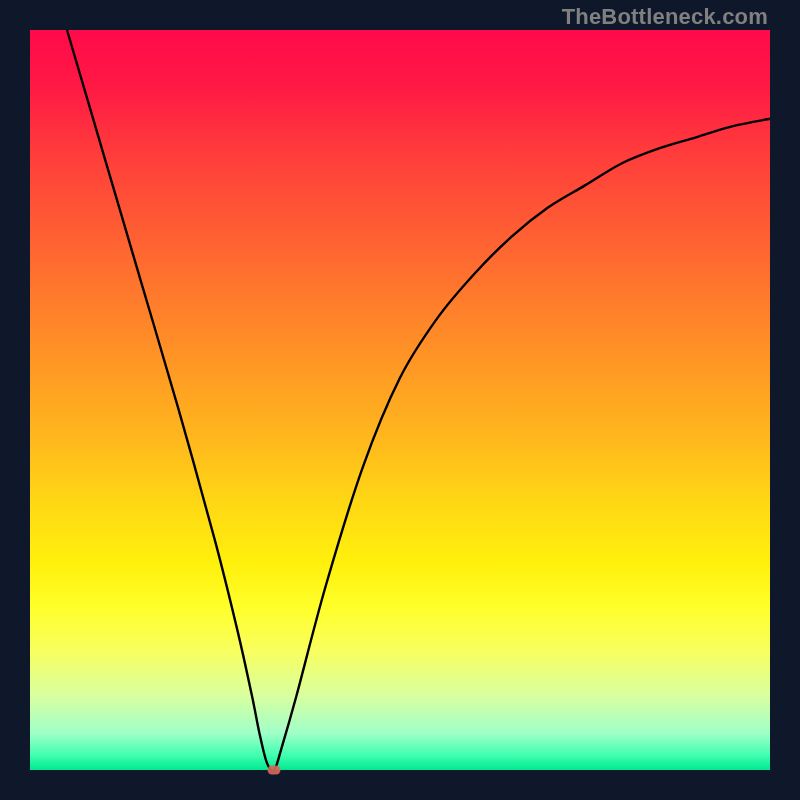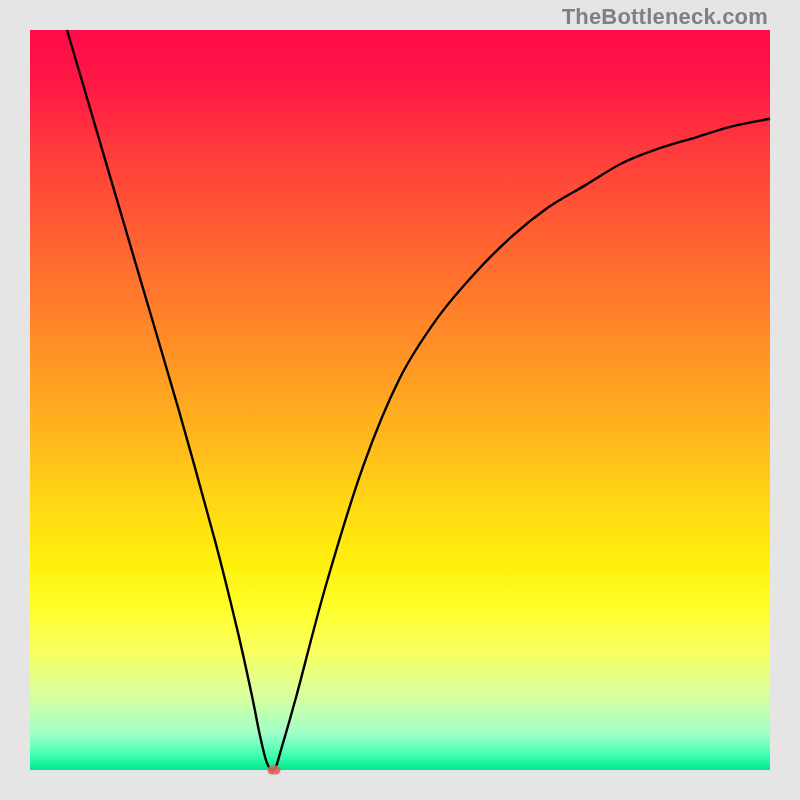--- a/index.html
+++ b/index.html
@@ -8,21 +8,21 @@
     width: 800px;
     height: 800px;
     background: #000;
     overflow: hidden;
     font-family: Arial, Helvetica, sans-serif;
   }
   .frame {
     position: relative;
     width: 800px;
     height: 800px;
-    background: #e5e5e5;
+    background: #0f172a;
   }
   .plot-area {
     position: absolute;
     left: 30px;
     top: 30px;
     width: 740px;
     height: 740px;
     background: linear-gradient(
       to bottom,
       #ff0a4a 0%,

